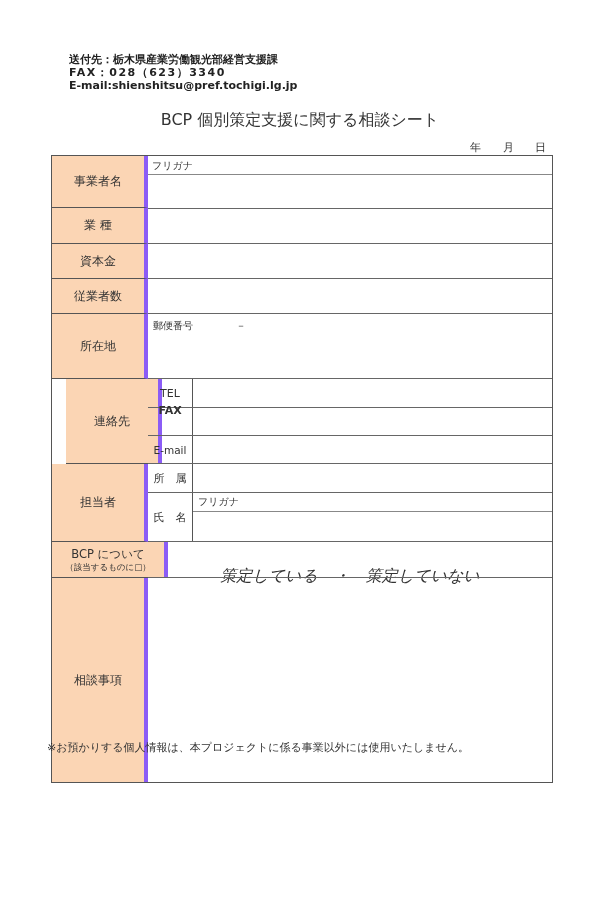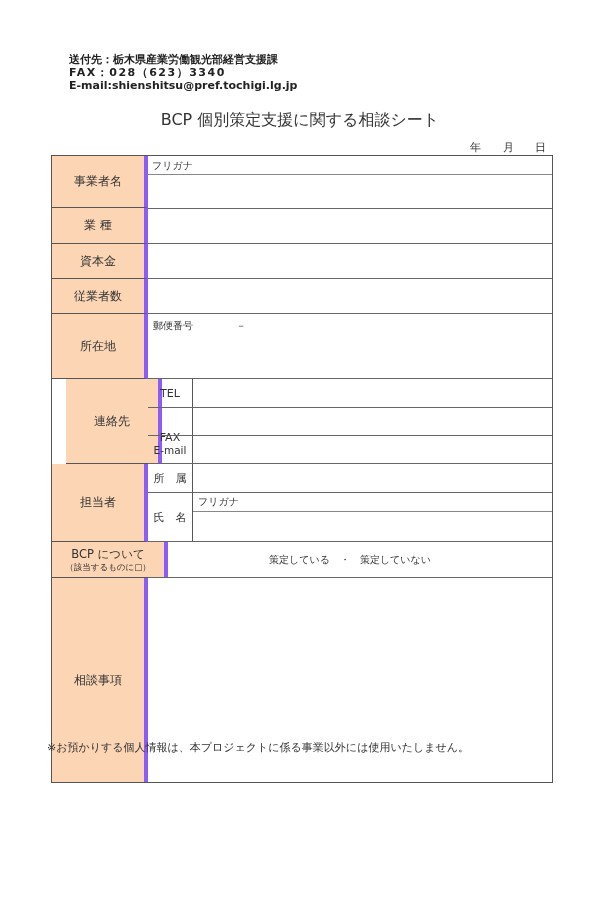--- a/index.html
+++ b/index.html
@@ -73,21 +73,21 @@
   <div class="cell" style="left:96px;top:158px;width:404px;height:65px;"></div>
   <div class="hline" style="left:96px;top:222px;width:404px;"></div>
 
   <div class="cell lab" style="left:0;top:223px;width:96px;height:85px;margin-left:14px;">
     <span>連絡先</span>
   </div>
   <div class="vline" style="left:140px;top:223px;height:85px;"></div>
   <div class="cell sub" style="left:96px;top:223px;width:44px;height:28px;">TEL</div>
   <div class="cell" style="left:141px;top:223px;width:359px;height:28px;"></div>
   <div class="hline" style="left:96px;top:251px;width:404px;"></div>
-  <div class="cell sub" style="left:96px;top:268px;width:44px;height:27px;">FAX</div>
+  <div class="cell sub" style="left:96px;top:241px;width:44px;height:27px;font-weight:bold;">FAX</div>
   <div class="cell" style="left:141px;top:252px;width:359px;height:27px;"></div>
   <div class="hline" style="left:96px;top:279px;width:404px;"></div>
   <div class="cell sub" style="left:96px;top:280px;width:44px;height:28px;font-size:10.5px;">E-mail</div>
   <div class="cell" style="left:141px;top:280px;width:359px;height:28px;"></div>
   <div class="hline" style="left:96px;top:307px;width:404px;"></div>
 
   <div class="cell lab" style="left:0;top:308px;width:96px;height:78px;">
     <span>担当者</span>
   </div>
   <div class="vline" style="left:140px;top:308px;height:78px;"></div>
@@ -98,21 +98,21 @@
   <div class="cell small" style="left:146px;top:339px;">フリガナ</div>
   <div class="cell" style="left:141px;top:337px;width:359px;height:18px;"></div>
   <div class="hline" style="left:141px;top:355px;width:359px;background:#888;"></div>
   <div class="cell" style="left:141px;top:356px;width:359px;height:30px;"></div>
   <div class="hline" style="left:96px;top:385px;width:404px;"></div>
 
   <div class="cell lab" style="left:0;top:386px;width:116px;height:36px;flex-direction:column;">
     <span style="font-size:11.5px;line-height:14px;">BCP について</span>
     <span style="font-size:8.5px;line-height:12px;">（該当するものに□）</span>
   </div>
-  <div class="cell sub" style="left:96px;top:386px;width:404px;height:36px;font-size:10px;">策定している　・　策定していない</div>
+  <div class="cell sub" style="left:96px;top:402px;width:404px;height:36px;font-size:16px;font-style:italic;">策定している　・　策定していない</div>
   <div class="hline" style="left:96px;top:421px;width:404px;"></div>
 
   <div class="cell lab" style="left:0;top:422px;width:96px;height:204px;border-bottom:none;">
     <span>相談事項</span>
   </div>
   <div class="cell" style="left:96px;top:422px;width:404px;height:204px;"></div>
 </div>
 
 <div class="abs footer">※お預かりする個人情報は、本プロジェクトに係る事業以外には使用いたしません。</div>
 

